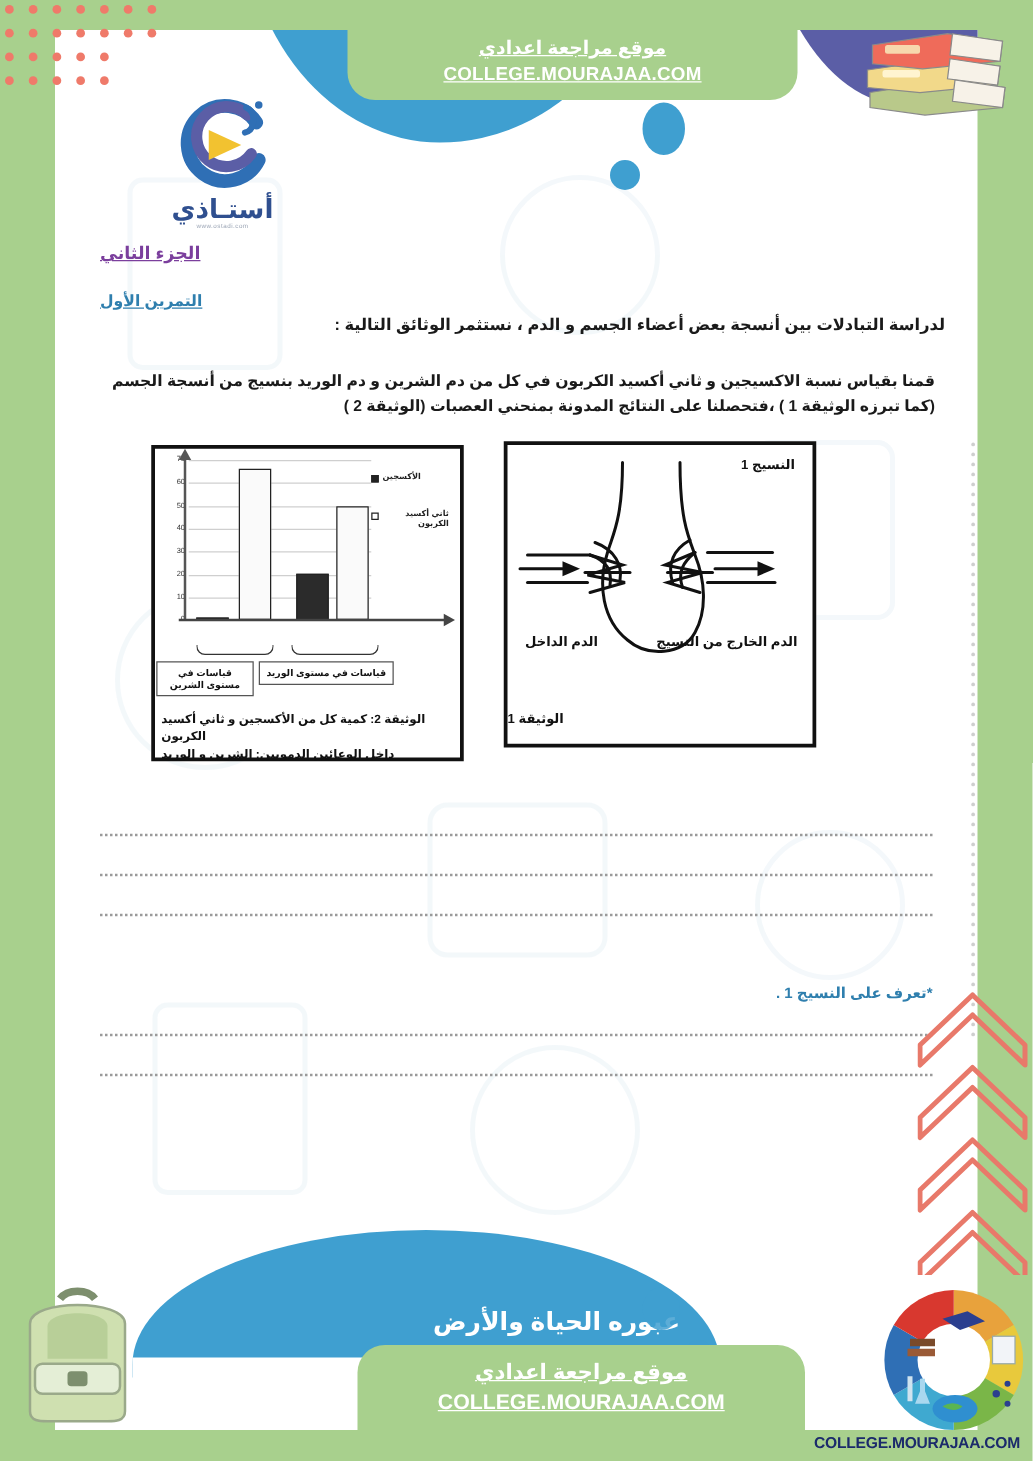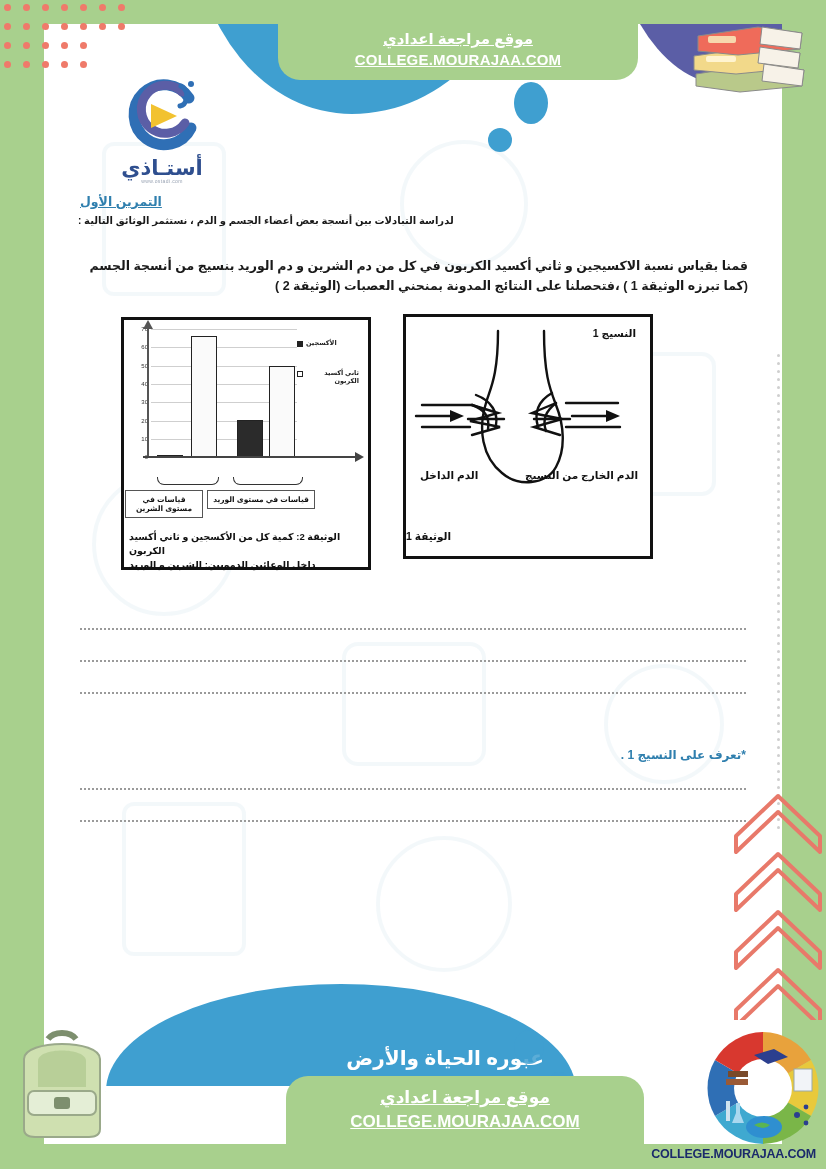--- a/index.html
+++ b/index.html
@@ -74,21 +74,21 @@
   }
   #top-banner .ln2{
     font-size:15px; font-weight:bold; text-decoration:underline;
     line-height:22px; letter-spacing:.2px; direction:ltr;
   }
 
   
   #books{ position:absolute; left:690px; top:14px; width:120px; height:80px; z-index:9; }
 
   
-  #logo{ position:absolute; left:60px; top:52px; width:116px; height:112px; z-index:7; text-align:center; }
+  #logo{ position:absolute; left:76px; top:52px; width:116px; height:112px; z-index:7; text-align:center; }
   #logo .mark{ width:86px; height:80px; margin:0 auto; position:relative; }
   #logo .txt{ font-size:21px; font-weight:bold; color:#2f4f8f; line-height:20px; margin-top:2px; }
   #logo .sub{ font-size:5px; color:#9aa4b4; letter-spacing:.4px; }
 
   
   #body-area{
     position:absolute; left:0; top:170px; width:738px;
     padding:0 26px 0 26px;
     z-index:5;
     direction:rtl;
@@ -97,22 +97,22 @@
     color:#7b3f9d; font-weight:bold; font-size:14px;
     text-decoration:underline; text-align:left; padding-left:10px;
     margin-bottom:22px;
   }
   .ex-title{
     color:#2f7fae; font-weight:bold; font-size:12.5px;
     text-decoration:underline; text-align:left; padding-left:10px;
     margin-bottom:2px;
   }
   .intro{
-    font-size:10px; font-weight:bold; color:#1a1a1a;
-    text-align:left; line-height:19px; padding-left:8px;
+    font-size:13px; font-weight:bold; color:#1a1a1a;
+    text-align:right; line-height:19px; padding-left:8px;
   }
   .para2{
     font-size:12.5px; font-weight:bold; color:#1a1a1a;
     line-height:20px; margin-top:26px; text-align:right;
     padding:0 8px 0 12px;
   }
 
   
   #figs{
     position:relative; height:262px; margin-top:18px;
@@ -298,20 +298,21 @@
     <div class="sub">www.ostadi.com</div>
   </div>
 
   <div id="top-banner">
     <div class="ln1">موقع مراجعة اعدادي</div>
     <div class="ln2">COLLEGE.MOURAJAA.COM</div>
   </div>
 
   <div id="body-area">
 
+    <div class="sec-title">الجزء الثاني</div>
     <div class="ex-title">التمرين الأول</div>
     <div class="intro">لدراسة التبادلات بين أنسجة بعض أعضاء الجسم و الدم ، نستثمر الوثائق التالية :</div>
     <div class="para2">قمنا بقياس نسبة الاكسيجين و ثاني أكسيد الكربون في كل من دم الشرين و دم الوريد بنسيج من أنسجة الجسم (كما تبرزه الوثيقة 1 ) ،فتحصلنا على النتائج المدونة بمنحني العصبات (الوثيقة 2 )</div>
 
     <div id="figs">
 
       <div id="doc2">
 
         <div id="chart-wrap">
 

